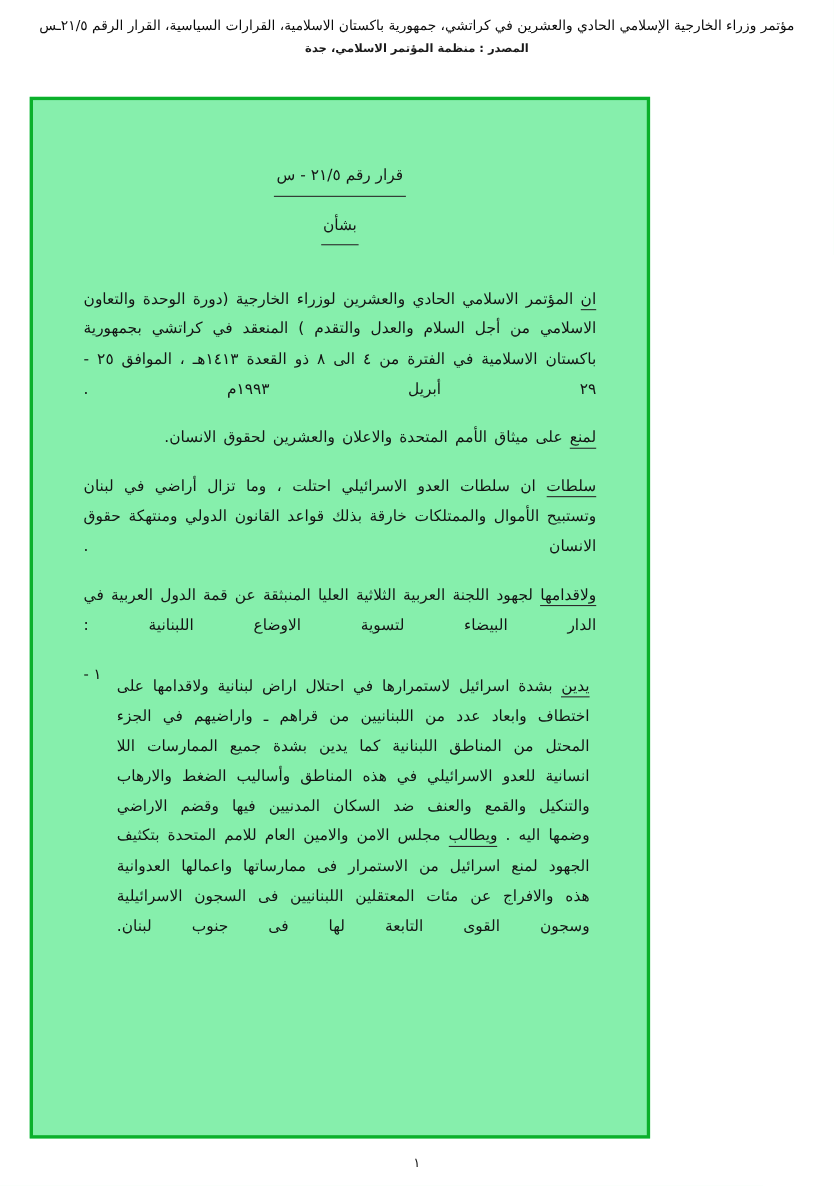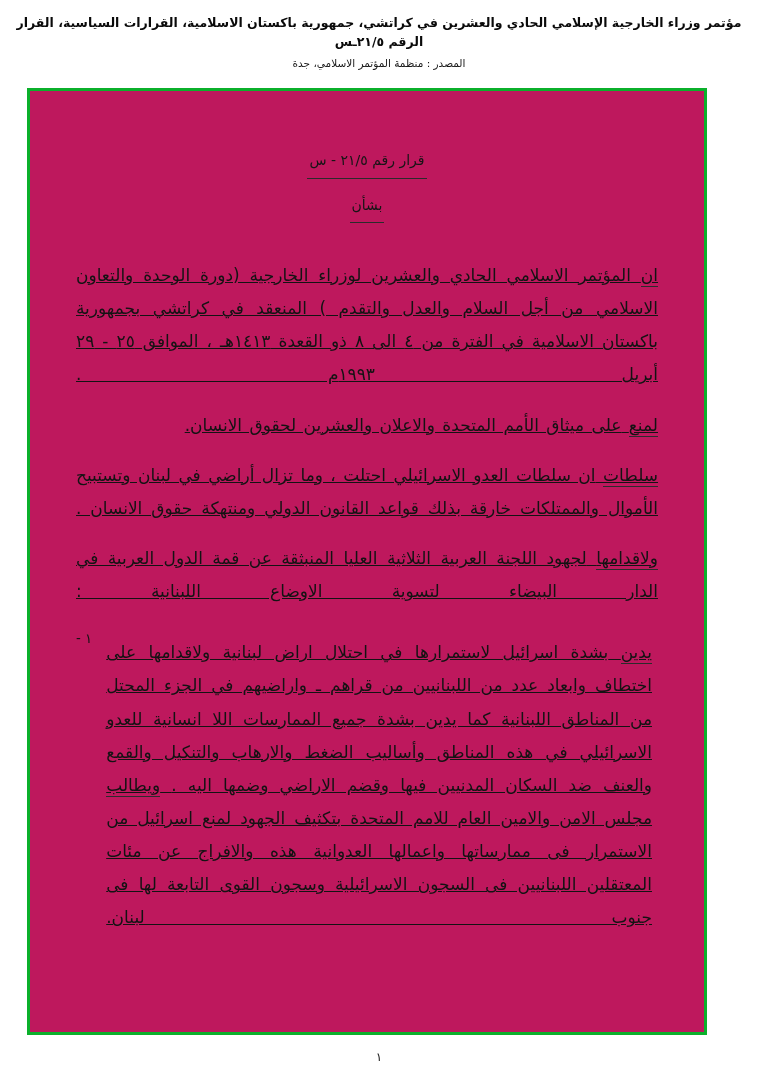--- a/index.html
+++ b/index.html
@@ -24,45 +24,45 @@
   }
 
   
   .doc-header {
     padding: 14px 16px 0 16px;
     text-align: center;
   }
   .header-line {
     font-family: "DejaVu Sans", sans-serif;
     font-size: 12.5px;
-    font-weight: bold;
+    font-weight: normal;
     color: #0a0a0a;
     line-height: 1.5;
     direction: rtl;
     letter-spacing: 0px;
   }
   .header-source {
     font-family: "DejaVu Sans", sans-serif;
     font-size: 10.5px;
-    font-weight: normal;
+    font-weight: bold;
     color: #1a1a1a;
     margin-top: 5px;
     direction: rtl;
   }
 
   
   .frame {
     position: absolute;
     top: 88px;
     left: 27px;
-    width: 680px;
+    width: 564px;
     height: 947px;
     border: 3px solid #0bb02b;
     box-sizing: border-box;
-    background: #be185d;
+    background: #86efac;
   }
   .frame-inner {
     position: absolute;
     inset: 0;
     padding: 36px 46px 20px 46px;
     box-sizing: border-box;
     direction: rtl;
   }
 
   
@@ -84,30 +84,29 @@
   }
   .title-row { text-align: center; }
   .title-row + .title-row { margin-top: 11px; }
 
   
   .body-text {
     margin-top: 36px;
   }
   p.para {
     font-family: "DejaVu Sans", sans-serif;
-    font-size: 17px;
+    font-size: 14px;
     color: #131313;
     line-height: 1.95;
     letter-spacing: 1.1px;
     text-align: justify;
     text-align-last: justify;
     margin: 0 0 17px 0;
     direction: rtl;
     word-spacing: 2px;
-    text-decoration: underline;
   }
   p.para.last-right { text-align-last: right; }
   p.para .lead {
     border-bottom: 1px solid #2b2b2b;
     padding-bottom: 1px;
   }
 
   
   .clause {
     display: flex;

